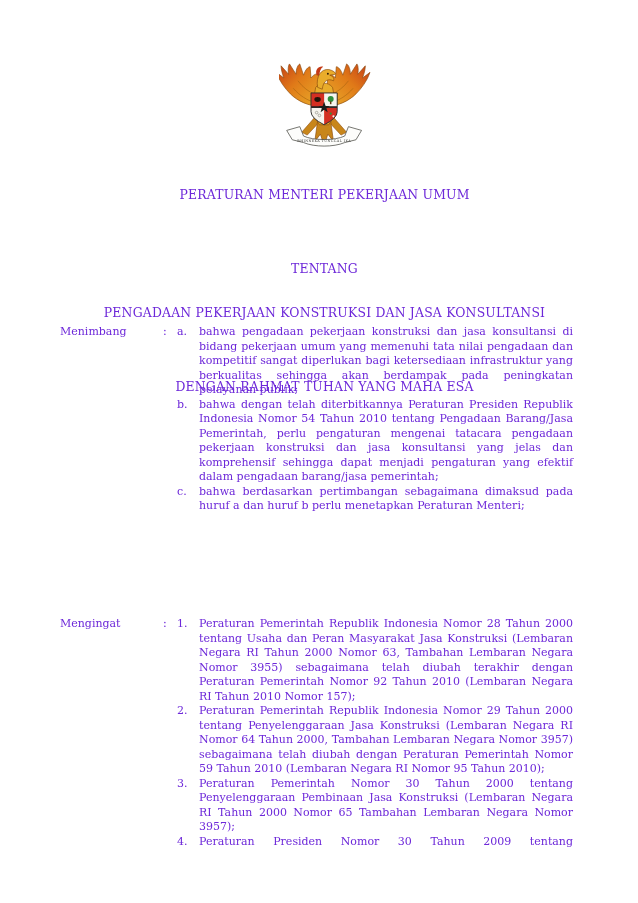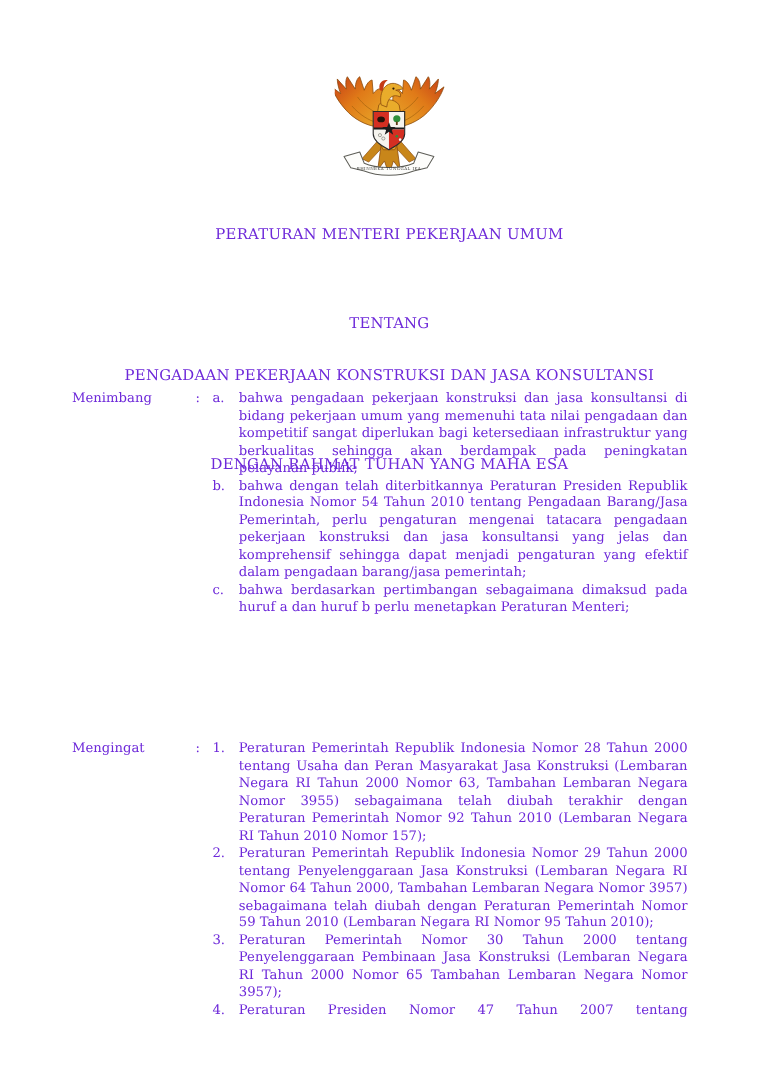--- a/index.html
+++ b/index.html
@@ -158,18 +158,18 @@
       <div class="item">
         <div class="item-marker">2.</div>
         <p class="item-text">Peraturan Pemerintah Republik Indonesia Nomor 29 Tahun 2000 tentang Penyelenggaraan Jasa Konstruksi (Lembaran Negara RI Nomor 64 Tahun 2000, Tambahan Lembaran Negara Nomor 3957) sebagaimana telah diubah dengan Peraturan Pemerintah Nomor 59 Tahun 2010 (Lembaran Negara RI Nomor 95 Tahun 2010);</p>
       </div>
       <div class="item">
         <div class="item-marker">3.</div>
         <p class="item-text">Peraturan Pemerintah Nomor 30 Tahun 2000 tentang Penyelenggaraan Pembinaan Jasa Konstruksi (Lembaran Negara RI Tahun 2000 Nomor 65 Tambahan Lembaran Negara Nomor 3957);</p>
       </div>
       <div class="item">
         <div class="item-marker">4.</div>
-        <p class="item-text force-just">Peraturan Presiden Nomor 47 Tahun 2007 tentang</p>
+        <p class="item-text force-just">Peraturan Presiden Nomor 30 Tahun 2009 tentang</p>
       </div>
     </div>
   </div>
 
 </div>
 
 </body></html>

